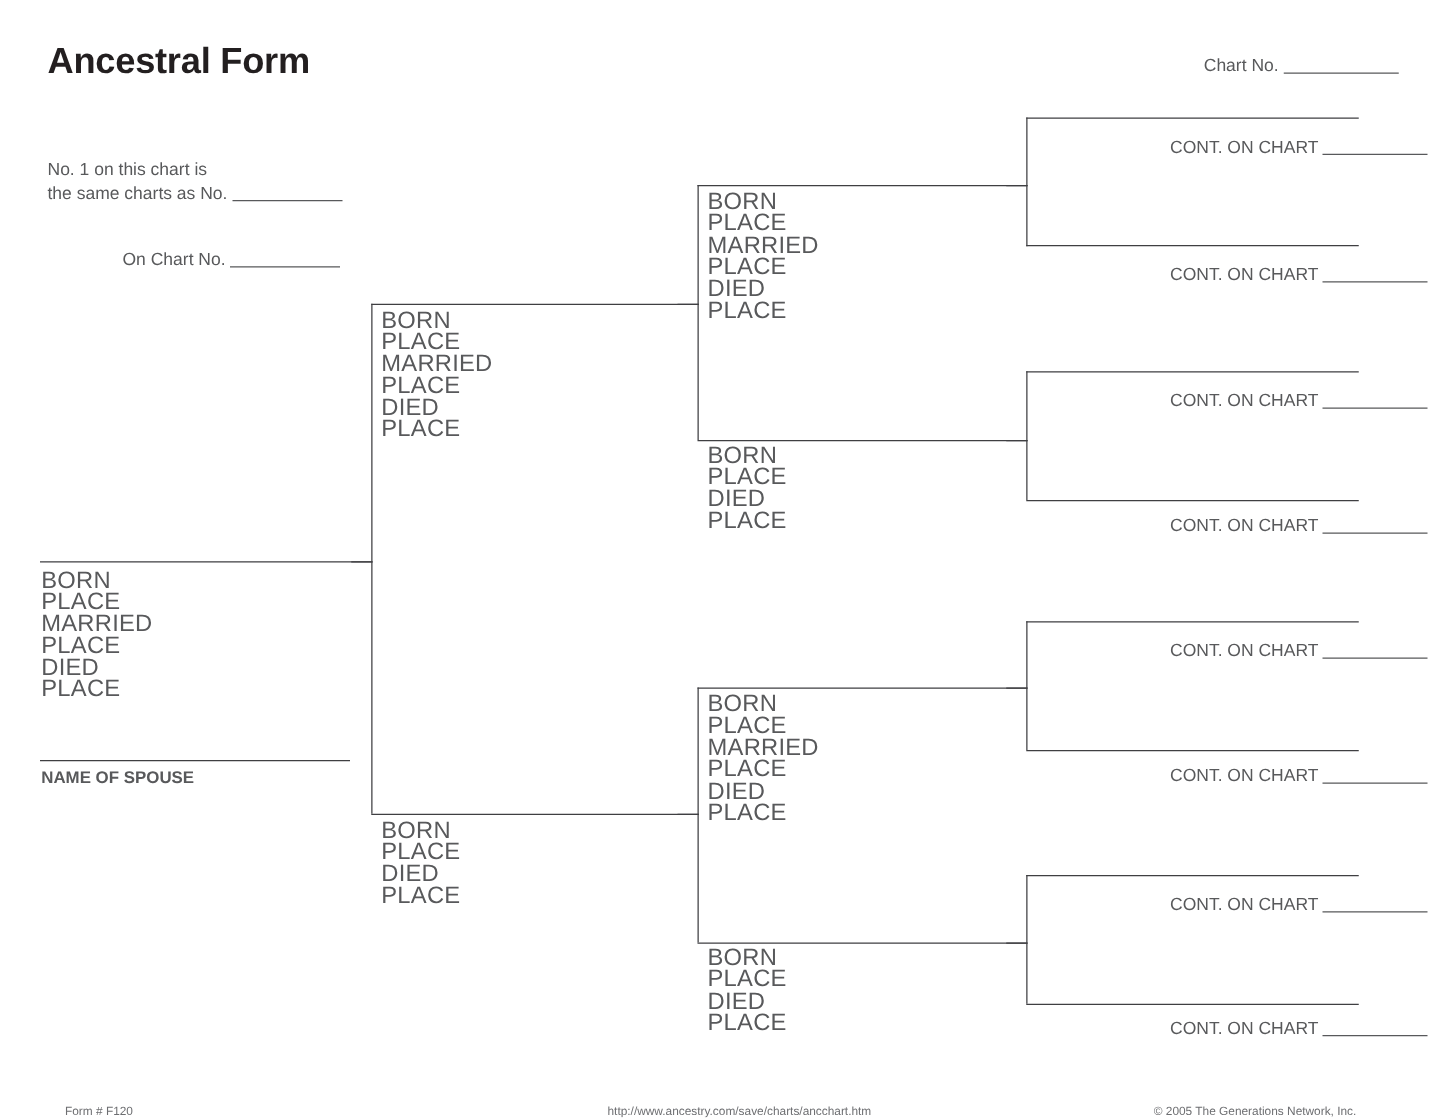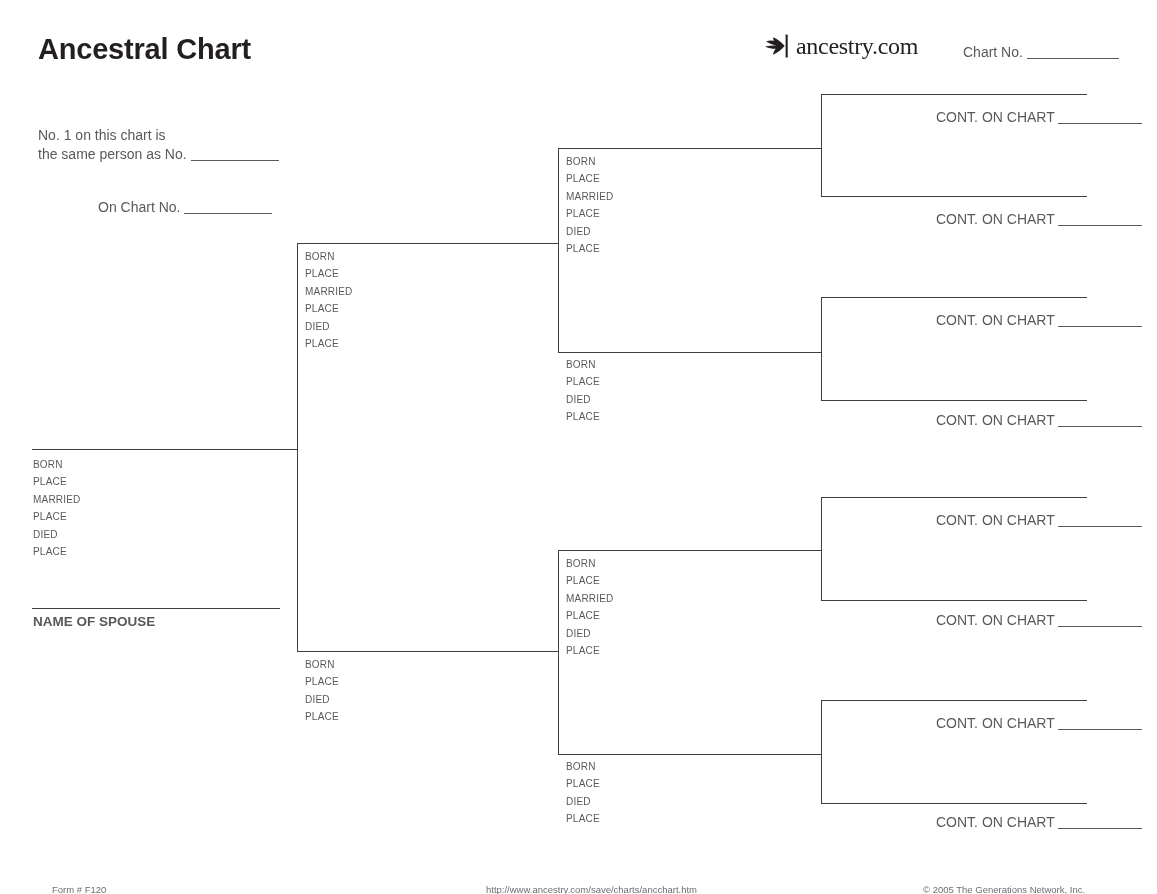--- a/index.html
+++ b/index.html
@@ -87,21 +87,21 @@
   }
   .vline {
     position: absolute;
     width: 0;
     border-left: 1px solid #3f3f42;
   }
 
   
   .fields {
     position: absolute;
-    font-size: 10px;
+    font-size: 19px;
     line-height: 17.4px;
     white-space: nowrap;
   }
   .fields div { letter-spacing: 0.2px; }
 
   
   .spouse-label {
     position: absolute;
     font-size: 13.5px;
     white-space: nowrap;
@@ -124,43 +124,32 @@
   }
   #footer-form  { left: 32px; }
   #footer-url   { left: 466px; text-align: right; }
   #footer-copy  { left: 903px; }
 </style>
 </head>
 <body>
 
 <div id="page">
 
-  <div id="chart-title">Ancestral Chart</div>
-
-  <div id="brand">
-    <span id="brand-mark">
-      <svg viewBox="0 0 34 26" width="34" height="26" aria-hidden="true">
-        <path d="M24.5 13 C20 8.2, 12 6.2, 6 8.4 C9.2 10.2, 12.6 11.6, 16.2 12.4 C12.4 12.4, 8.6 12.6, 5 13.4 C9.4 15.6, 15.4 16.6, 20.6 15.2 C23 14.6, 24.2 13.6, 24.5 13 Z" fill="#231f20"></path>
-        <path d="M24.5 13 C21.8 9.4, 17.6 6.1, 12.9 4.3 C13.4 7.4, 15.2 10.6, 17.8 12.6 Z" fill="#231f20"></path>
-        <path d="M24.5 13 C21.8 16.6, 17.6 19.9, 12.9 21.7 C13.4 18.6, 15.2 15.4, 17.8 13.4 Z" fill="#231f20"></path>
-        <rect x="25.6" y="1.5" width="2.1" height="23" fill="#231f20"></rect>
-      </svg>
-    </span>
-    <span id="brand-text">ancestry.com</span>
-  </div>
+  <div id="chart-title">Ancestral Form</div>
+
 
   <div id="chart-no">
     <span>Chart No.</span>
     <span class="blank" style="width:92px"></span>
   </div>
 
   <div id="xref">
     <div>No. 1 on this chart is</div>
     <div>
-      <span>the same person as No.</span>
+      <span>the same charts as No.</span>
       <span class="blank" style="width:88px"></span>
     </div>
     <div class="onchart">
       <span>On Chart No.</span>
       <span class="blank" style="width:88px"></span>
     </div>
   </div>
 
   <div class="hline" style="left:32px; top:449px; width:266px;"></div>
   <div class="fields" style="left:33px; top:456px;">

